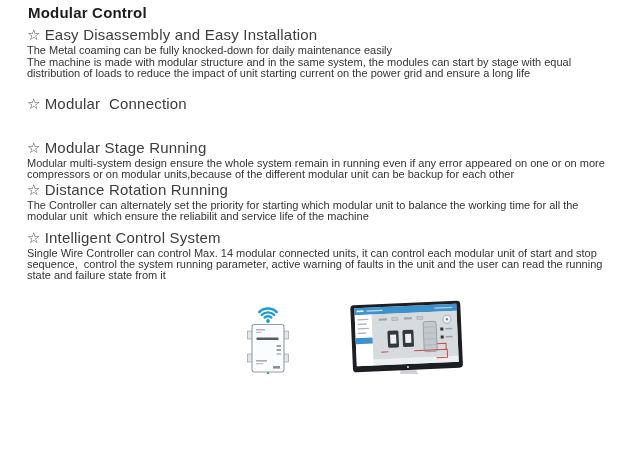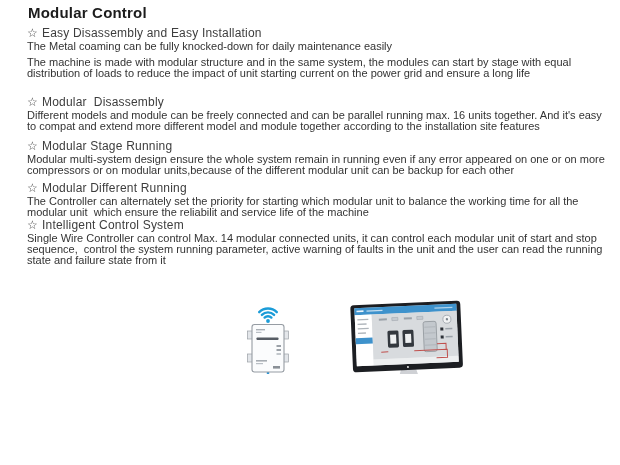--- a/index.html
+++ b/index.html
@@ -1,24 +1,24 @@
 <!DOCTYPE html>
 <html><head>
 <meta charset="utf-8">
 <style>
   html,body{margin:0;padding:0;background:#fff;}
   #page{position:relative;width:620px;height:374px;background:#ffffff;overflow:hidden;
         font-family:"Liberation Sans", sans-serif;}
   
   .title{position:absolute;left:28px;top:4px;font-size:15px;font-weight:bold;color:#1c1c1c;letter-spacing:.2px;}
   .section{position:absolute;left:27px;width:580px;}
-  .section .head{font-size:12px;color:#3d3d3d;letter-spacing:.2px;white-space:pre-wrap;}
+  .section .head{font-size:15px;color:#3d3d3d;letter-spacing:.2px;white-space:pre-wrap;}
   .section .head .star{margin-right:4px;color:#4a4a4a;}
   .section .body{font-size:11px;color:#333;line-height:11px;margin-top:1px;white-space:pre-wrap;}
-  .s1{top:26px}.s2{top:56px}.s3{top:95px}.s4{top:139px}.s5{top:181px}.s6{top:218px}.s7{top:265px}
+  .s1{top:26px}.s2{top:56px}.s3{top:95px}.s4{top:139px}.s5{top:181px}.s6{top:229px}.s7{top:265px}
   
   .diagram{position:absolute;left:0;top:0;width:620px;height:465px;}
   
   .watermark{position:absolute;left:0;top:408px;width:340px;height:57px;z-index:5;}
   .wm-logo{position:absolute;left:5px;top:2px;}
   .wm-text{position:absolute;left:44px;top:15px;font-size:28px;font-weight:bold;letter-spacing:-.5px;white-space:nowrap;}
   .wm-label{color:#3a3a3c;}
   .wm-phone{color:#f28111;font-style:italic;}
 </style>
 </head>
@@ -29,29 +29,28 @@
   <div class="title">Modular Control</div>
 
   <div class="section s1">
     <div class="head"><span class="star">☆</span><span>Easy Disassembly and Easy Installation</span></div>
     <div class="body">The Metal coaming can be fully knocked-down for daily maintenance easily</div>
   </div>
   <div class="section s2">
     <div class="body">The machine is made with modular structure and in the same system, the modules can start by stage with equal distribution of loads to reduce the impact of unit starting current on the power grid and ensure a long life</div>
   </div>
   <div class="section s3">
-    <div class="head"><span class="star">☆</span><span>Modular  Disassembly</span></div>
-    <div class="body">Different models and module can be freely connected and can be parallel running max. 16 units together. And it's easy to compat and extend more different model and module together according to the installation site features</div>
+    <div class="head"><span class="star">☆</span><span>Modular  Connection</span></div>
   </div>
   <div class="section s4">
     <div class="head"><span class="star">☆</span><span>Modular Stage Running</span></div>
     <div class="body">Modular multi-system design ensure the whole system remain in running even if any error appeared on one or on more compressors or on modular units,because of the different modular unit can be backup for each other</div>
   </div>
   <div class="section s5">
-    <div class="head"><span class="star">☆</span><span>Modular Different Running</span></div>
+    <div class="head"><span class="star">☆</span><span>Distance Rotation Running</span></div>
     <div class="body">The Controller can alternately set the priority for starting which modular unit to balance the working time for all the modular unit  which ensure the reliabilit and service life of the machine</div>
   </div>
   <div class="section s6">
     <div class="head"><span class="star">☆</span><span>Intelligent Control System</span></div>
     <div class="body">Single Wire Controller can control Max. 14 modular connected units, it can control each modular unit of start and stop sequence,  control the system running parameter, active warning of faults in the unit and the user can read the running state and failure state from it</div>
   </div>
 
   <svg class="diagram" viewBox="0 0 620 465" xmlns="http://www.w3.org/2000/svg">
     <defs>
       <pattern id="grille" width="3" height="3" patternUnits="userSpaceOnUse">

